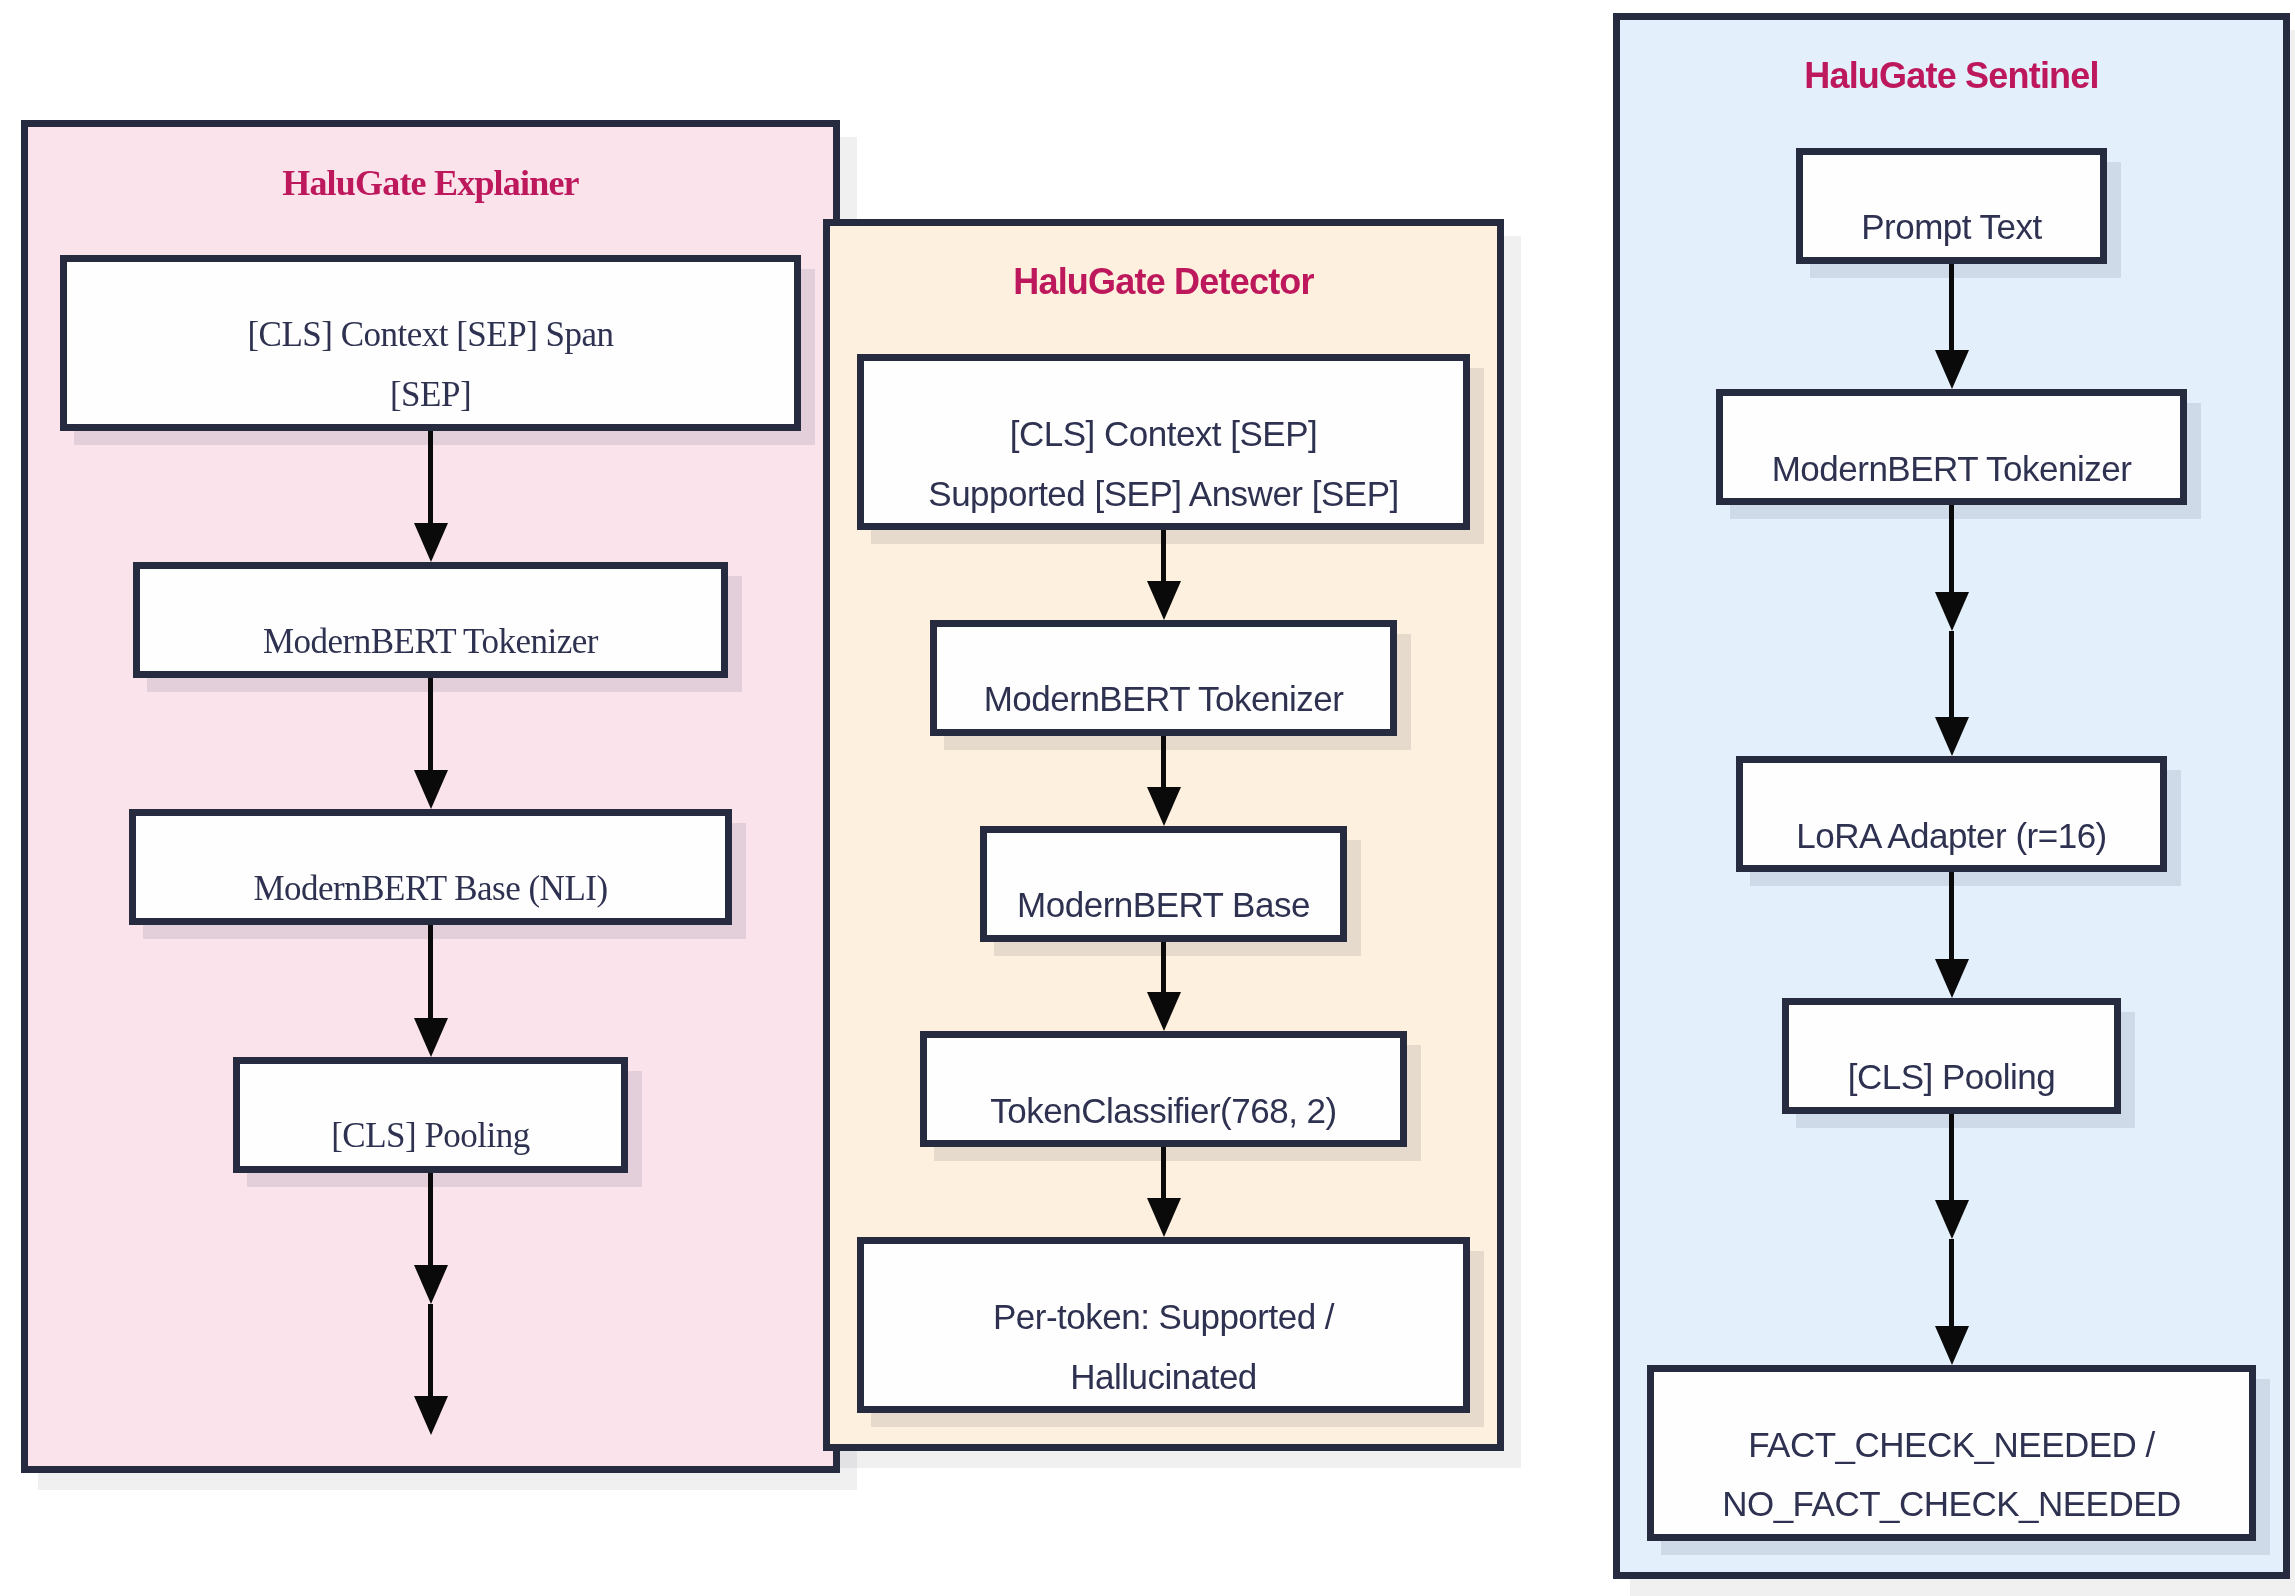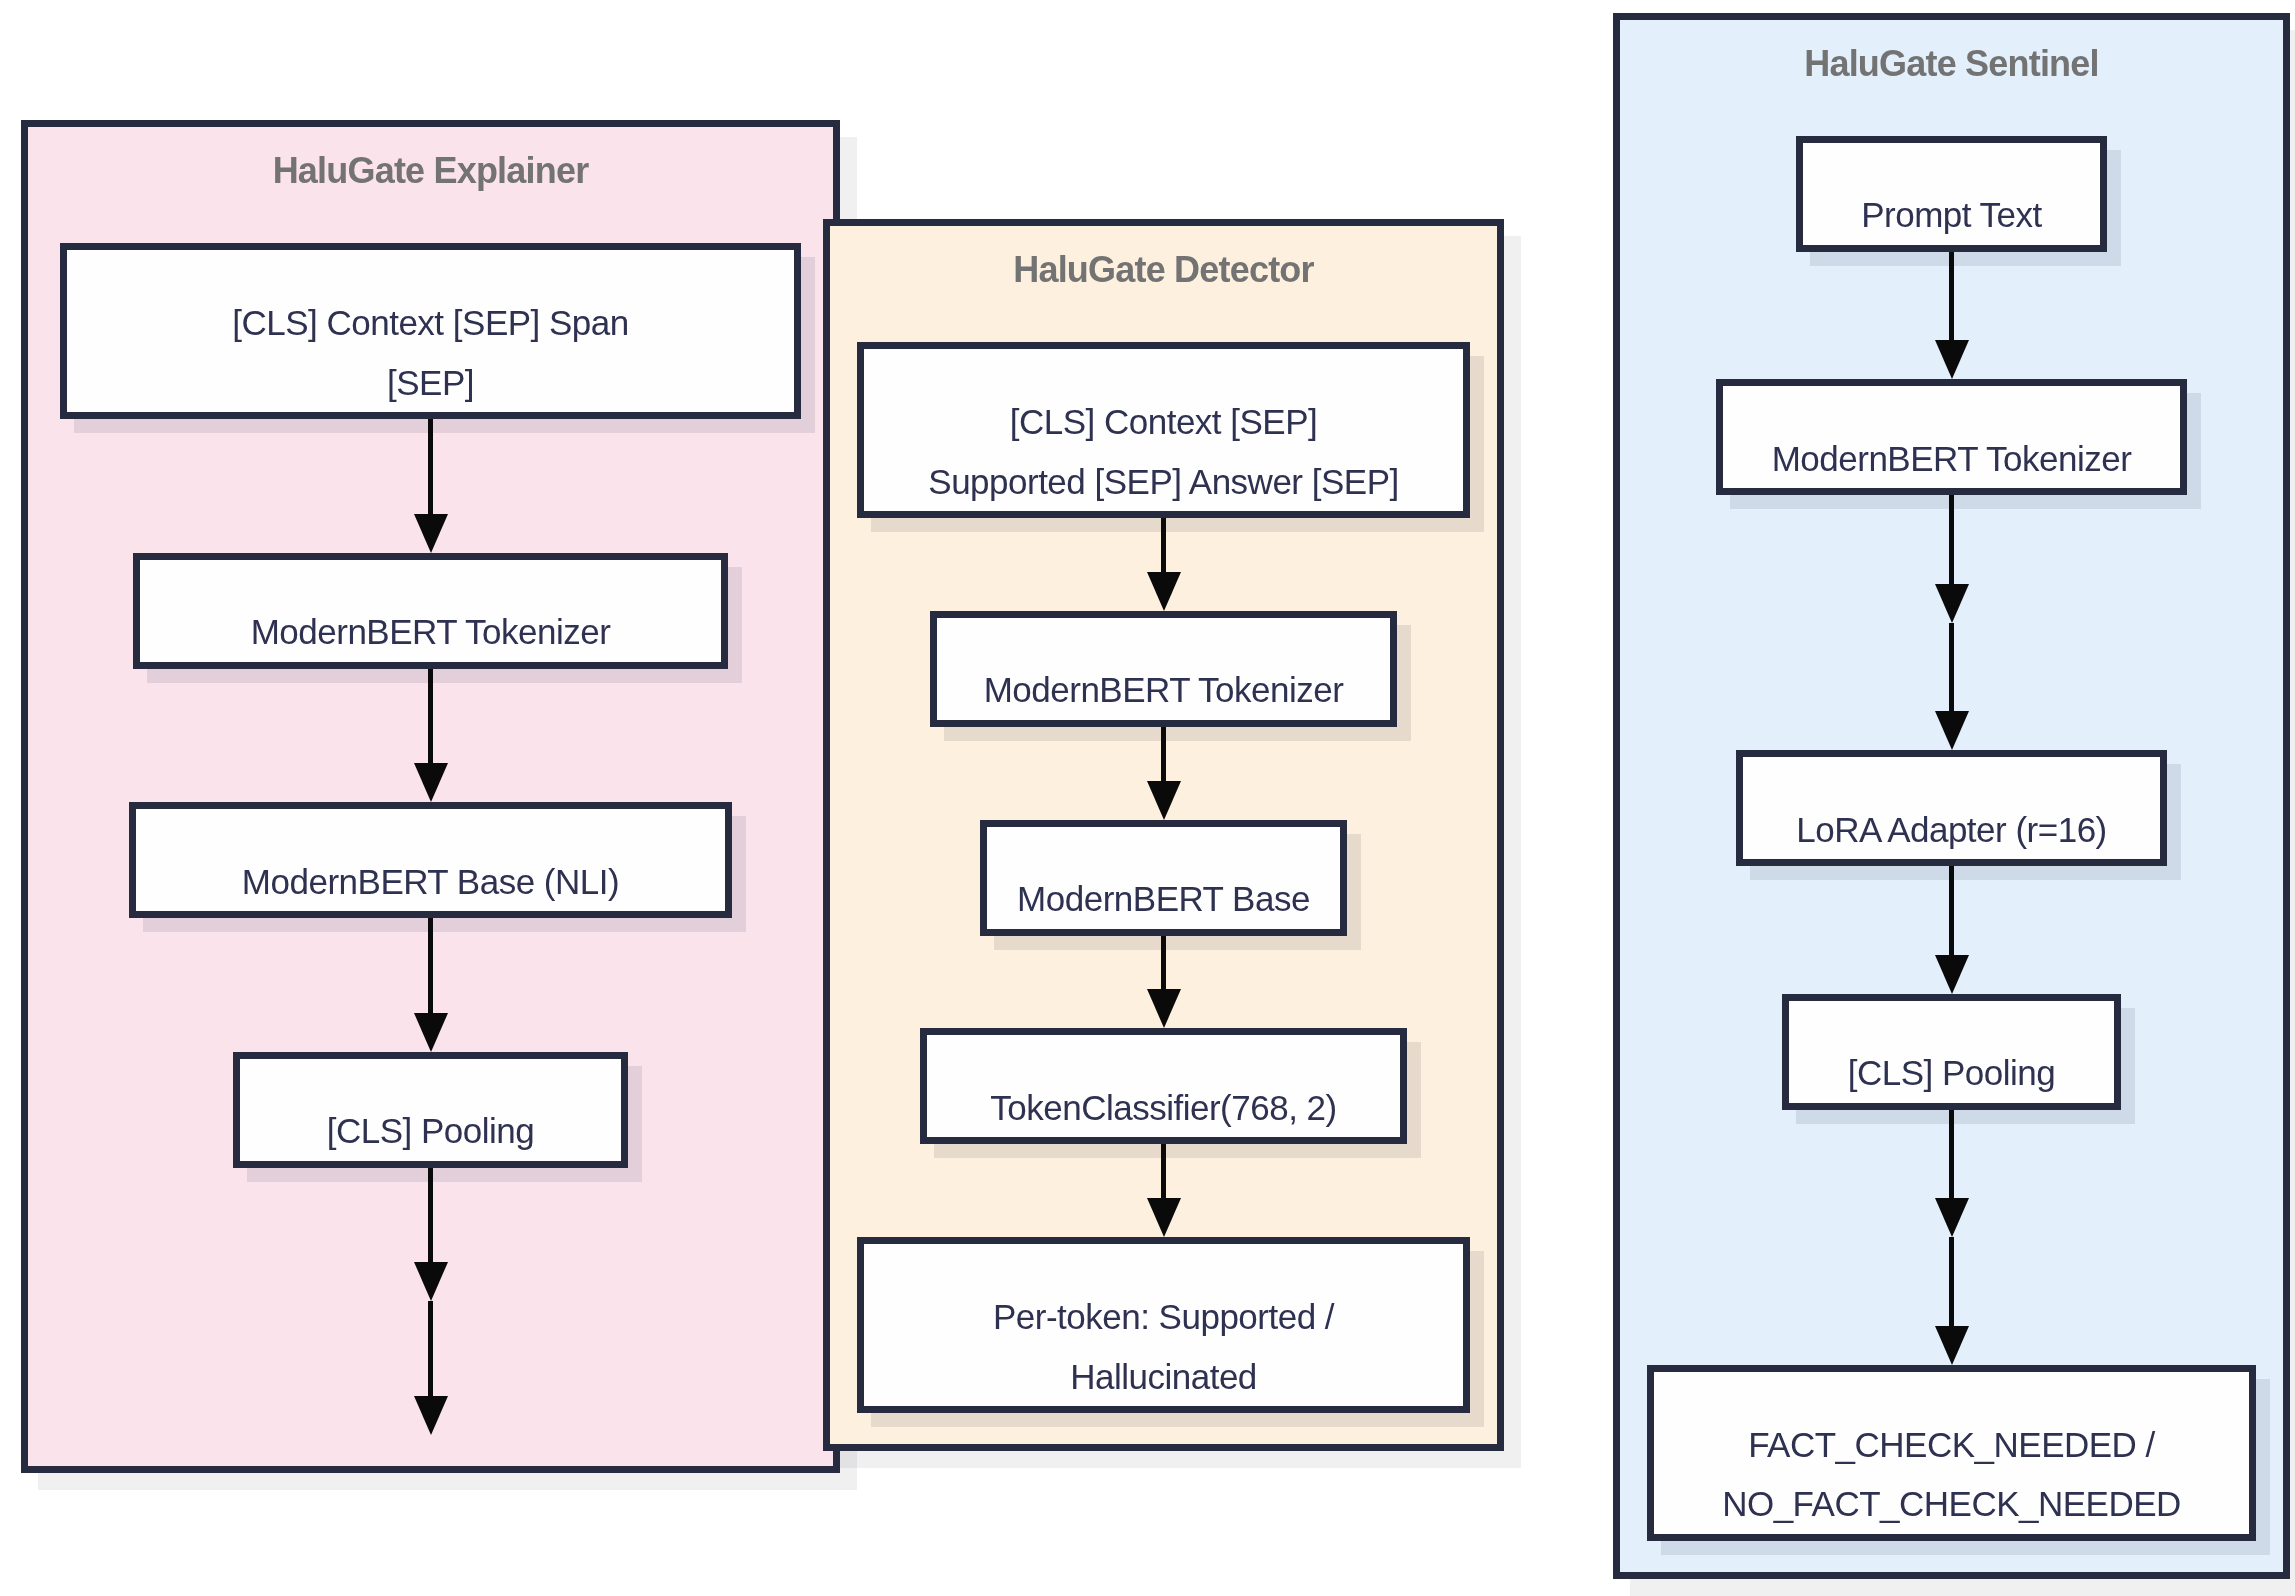--- a/index.html
+++ b/index.html
@@ -7,26 +7,26 @@
     position:relative;width:2295px;height:1597px;background:#ffffff;
     font-family:"Liberation Sans",sans-serif;overflow:hidden;
   }
   .panel{
     position:absolute;box-sizing:border-box;
     border:7px solid #272b3f;
     box-shadow:17px 17px 0 rgba(39,43,63,0.07);
     display:flex;flex-direction:column;align-items:center;
     padding:16px 0 31px 0;
   }
-  .panel-explainer{left:21px;top:120px;width:819px;height:1353px;background:#fbe3ec;}
+  .panel-explainer{left:21px;top:120px;width:819px;height:1353px;background:#fbe3ec;font-family:Liberation Serif, serif;}
   .panel-detector{left:823px;top:219px;width:681px;height:1232px;background:#fdf0de;}
   .panel-sentinel{left:1613px;top:12.8px;width:677px;height:1566px;background:#e3f0fc;}
   .panel-title{
-    font-size:36px;font-weight:700;color:#737373;letter-spacing:-0.8px;
-    margin:7px 0 51px 0;flex:0 0 auto;white-space:nowrap;
+    font-size:36px;font-weight:700;color:#be185d;letter-spacing:-0.8px;
+    margin:19px 0 51px 0;flex:0 0 auto;white-space:nowrap;
   }
   .node{
     box-sizing:border-box;background:#fefeff;border:7px solid #272b3f;
     box-shadow:14px 14px 0 rgba(39,43,63,0.11);
     display:flex;align-items:flex-end;justify-content:center;text-align:center;
     flex:0 0 auto;
   }
   .node-label{
     font-size:35px;font-weight:500;color:#2e3150;letter-spacing:-0.5px;
     line-height:1.7;white-space:pre-line;padding:0 15px;

